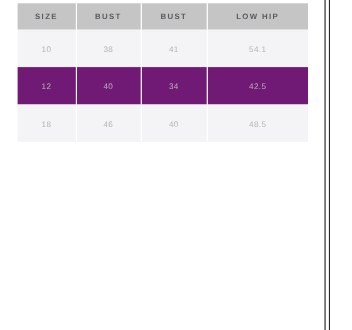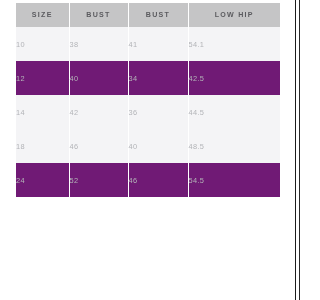--- a/index.html
+++ b/index.html
@@ -70,20 +70,21 @@
   }
   thead th:last-child {
     border-right: none;
   }
 
   tbody td {
     color: #b3b4b8;
     font-size: 7.4px;
     font-weight: normal;
     letter-spacing: 0.35px;
+    text-align: center;
     height: 34px;
     padding: 0;
     border-right: 1.6px solid #ffffff;
     white-space: nowrap;
   }
   tbody td:last-child {
     border-right: none;
   }
 
   tbody tr.row-odd  td { background: #f4f4f6; }
@@ -116,36 +117,24 @@
         <td>41</td>
         <td>54.1</td>
       </tr>
       <tr class="row-even">
         <td>12</td>
         <td>40</td>
         <td>34</td>
         <td>42.5</td>
       </tr>
       <tr class="row-odd">
-        <td>14</td>
-        <td>42</td>
-        <td>36</td>
-        <td>44.5</td>
-      </tr>
-      <tr class="row-odd">
         <td>18</td>
         <td>46</td>
         <td>40</td>
         <td>48.5</td>
-      </tr>
-      <tr class="row-even">
-        <td>24</td>
-        <td>52</td>
-        <td>46</td>
-        <td>54.5</td>
       </tr>
     </tbody>
   </table>
 
   <div id="right-edge-rule"></div>
   <div id="right-edge-rule2"></div>
 
 </div>
 
 </body></html>

